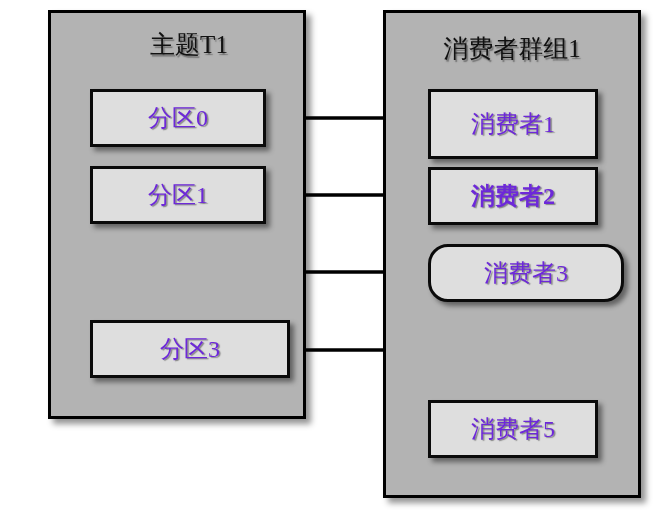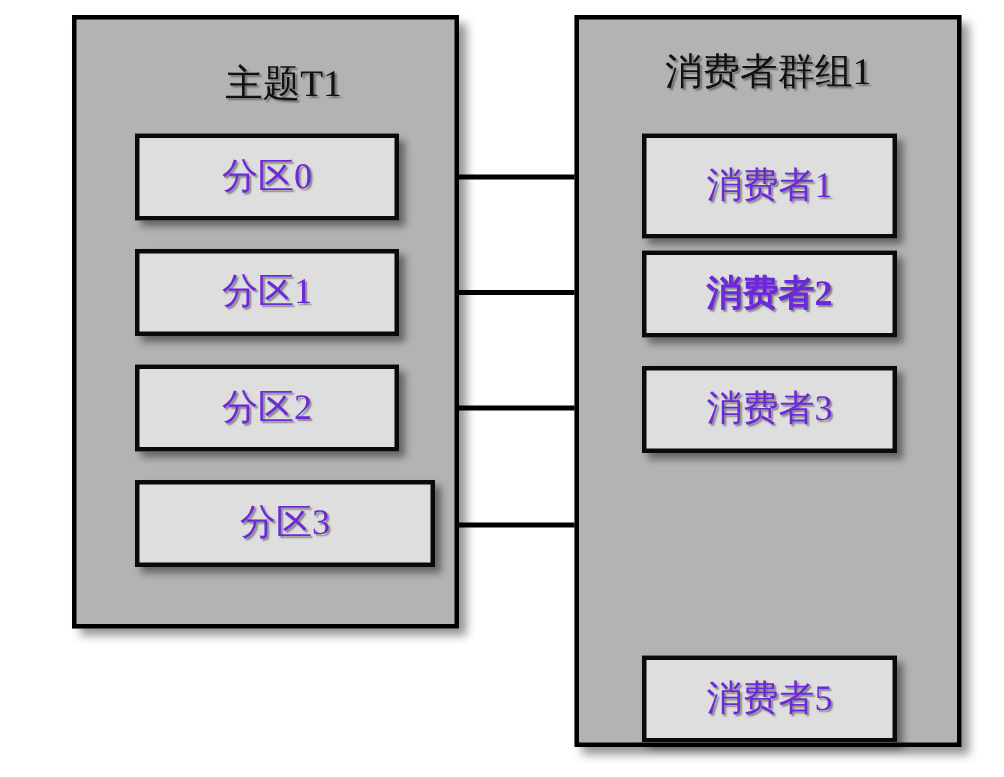--- a/index.html
+++ b/index.html
@@ -75,46 +75,43 @@
     </defs>
     <g>
       <line x1="265" y1="118" x2="424" y2="118" stroke="#000000" stroke-width="3.4" marker-end="url(#arrowhead)"></line>
       <line x1="265" y1="195" x2="424" y2="195" stroke="#000000" stroke-width="3.4" marker-end="url(#arrowhead)"></line>
       <line x1="265" y1="272" x2="424" y2="272" stroke="#000000" stroke-width="3.4" marker-end="url(#arrowhead)"></line>
       <line x1="265" y1="350" x2="424" y2="350" stroke="#000000" stroke-width="3.4" marker-end="url(#arrowhead)"></line>
     </g>
   </svg>
 
   <div class="container-box" style="left:48px; top:10px; width:258px; height:409px;">
-    <div class="container-title" style="top:28px;padding-left:24px;">主题T1</div>
+    <div class="container-title" style="top:16px;padding-left:24px;">主题T1</div>
   </div>
 
   <div class="node-box" style="left:90px; top:89px; width:176px; height:58px;">
     <span class="node-label">分区0</span>
   </div>
   <div class="node-box" style="left:90px; top:166px; width:176px; height:58px;">
     <span class="node-label">分区1</span>
-  </div>
-  <div class="node-box" style="left:90px; top:243px; width:176px; height:58px;">
-    <span class="node-label">分区2</span>
   </div>
   <div class="node-box" style="left:90px; top:320px; width:200px; height:58px;">
     <span class="node-label">分区3</span>
   </div>
 
   <div class="container-box" style="left:383px; top:10px; width:258px; height:488px;">
     <div class="container-title" style="top:20px;">消费者群组1</div>
   </div>
 
   <div class="node-box" style="left:428px; top:89px; width:170px; height:70px;">
     <span class="node-label">消费者1</span>
   </div>
   <div class="node-box" style="left:428px; top:167px; width:170px; height:58px;font-weight:bold;">
     <span class="node-label">消费者2</span>
   </div>
-  <div class="node-box" style="left:428px; top:244px; width:170px; height:58px;">
+  <div class="node-box" style="left:428px; top:244px; width:196px; height:58px;border-radius:20px;">
     <span class="node-label">消费者3</span>
   </div>
-  <div class="node-box" style="left:428px; top:400px; width:170px; height:58px;margin-top:37px;">
+  <div class="node-box" style="left:428px; top:400px; width:170px; height:58px;">
     <span class="node-label">消费者5</span>
   </div>
 
 </div>
 
 </body></html>

